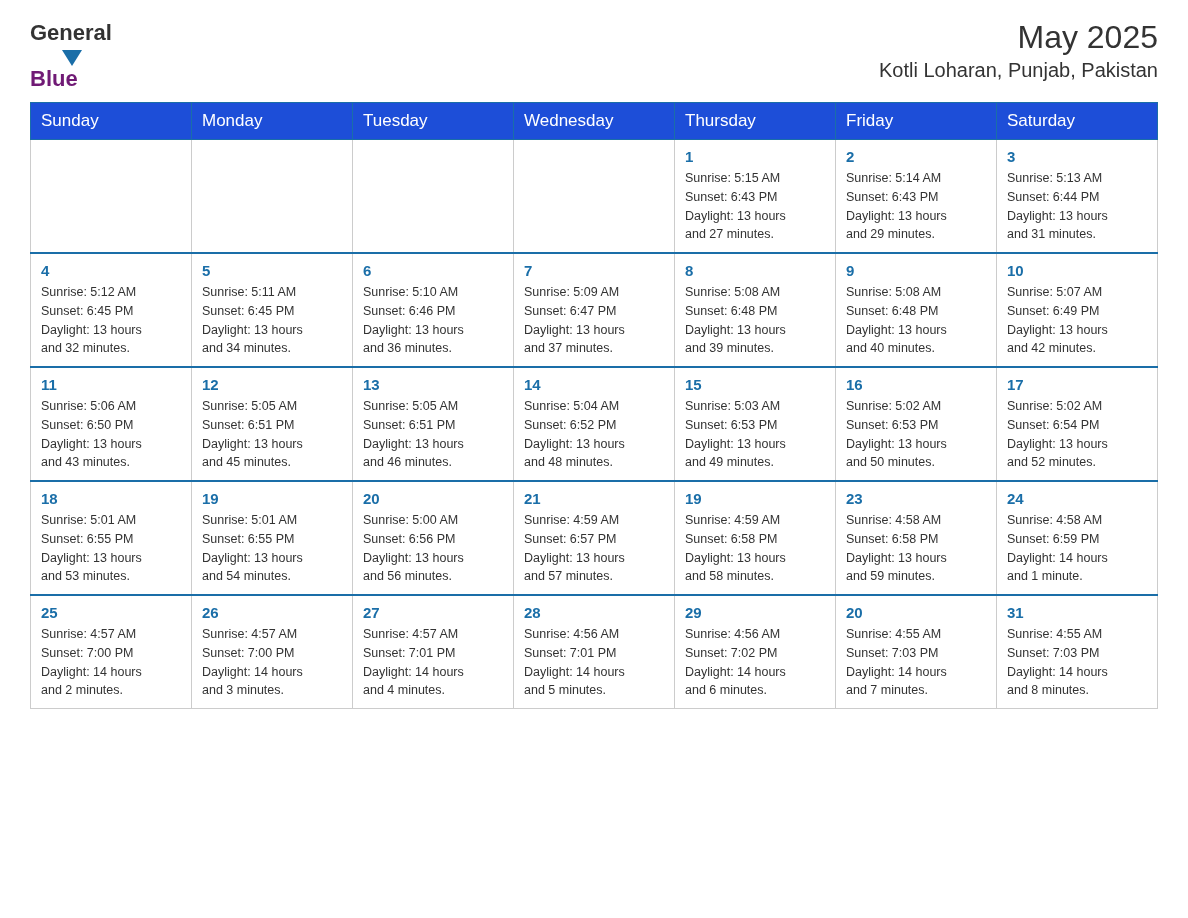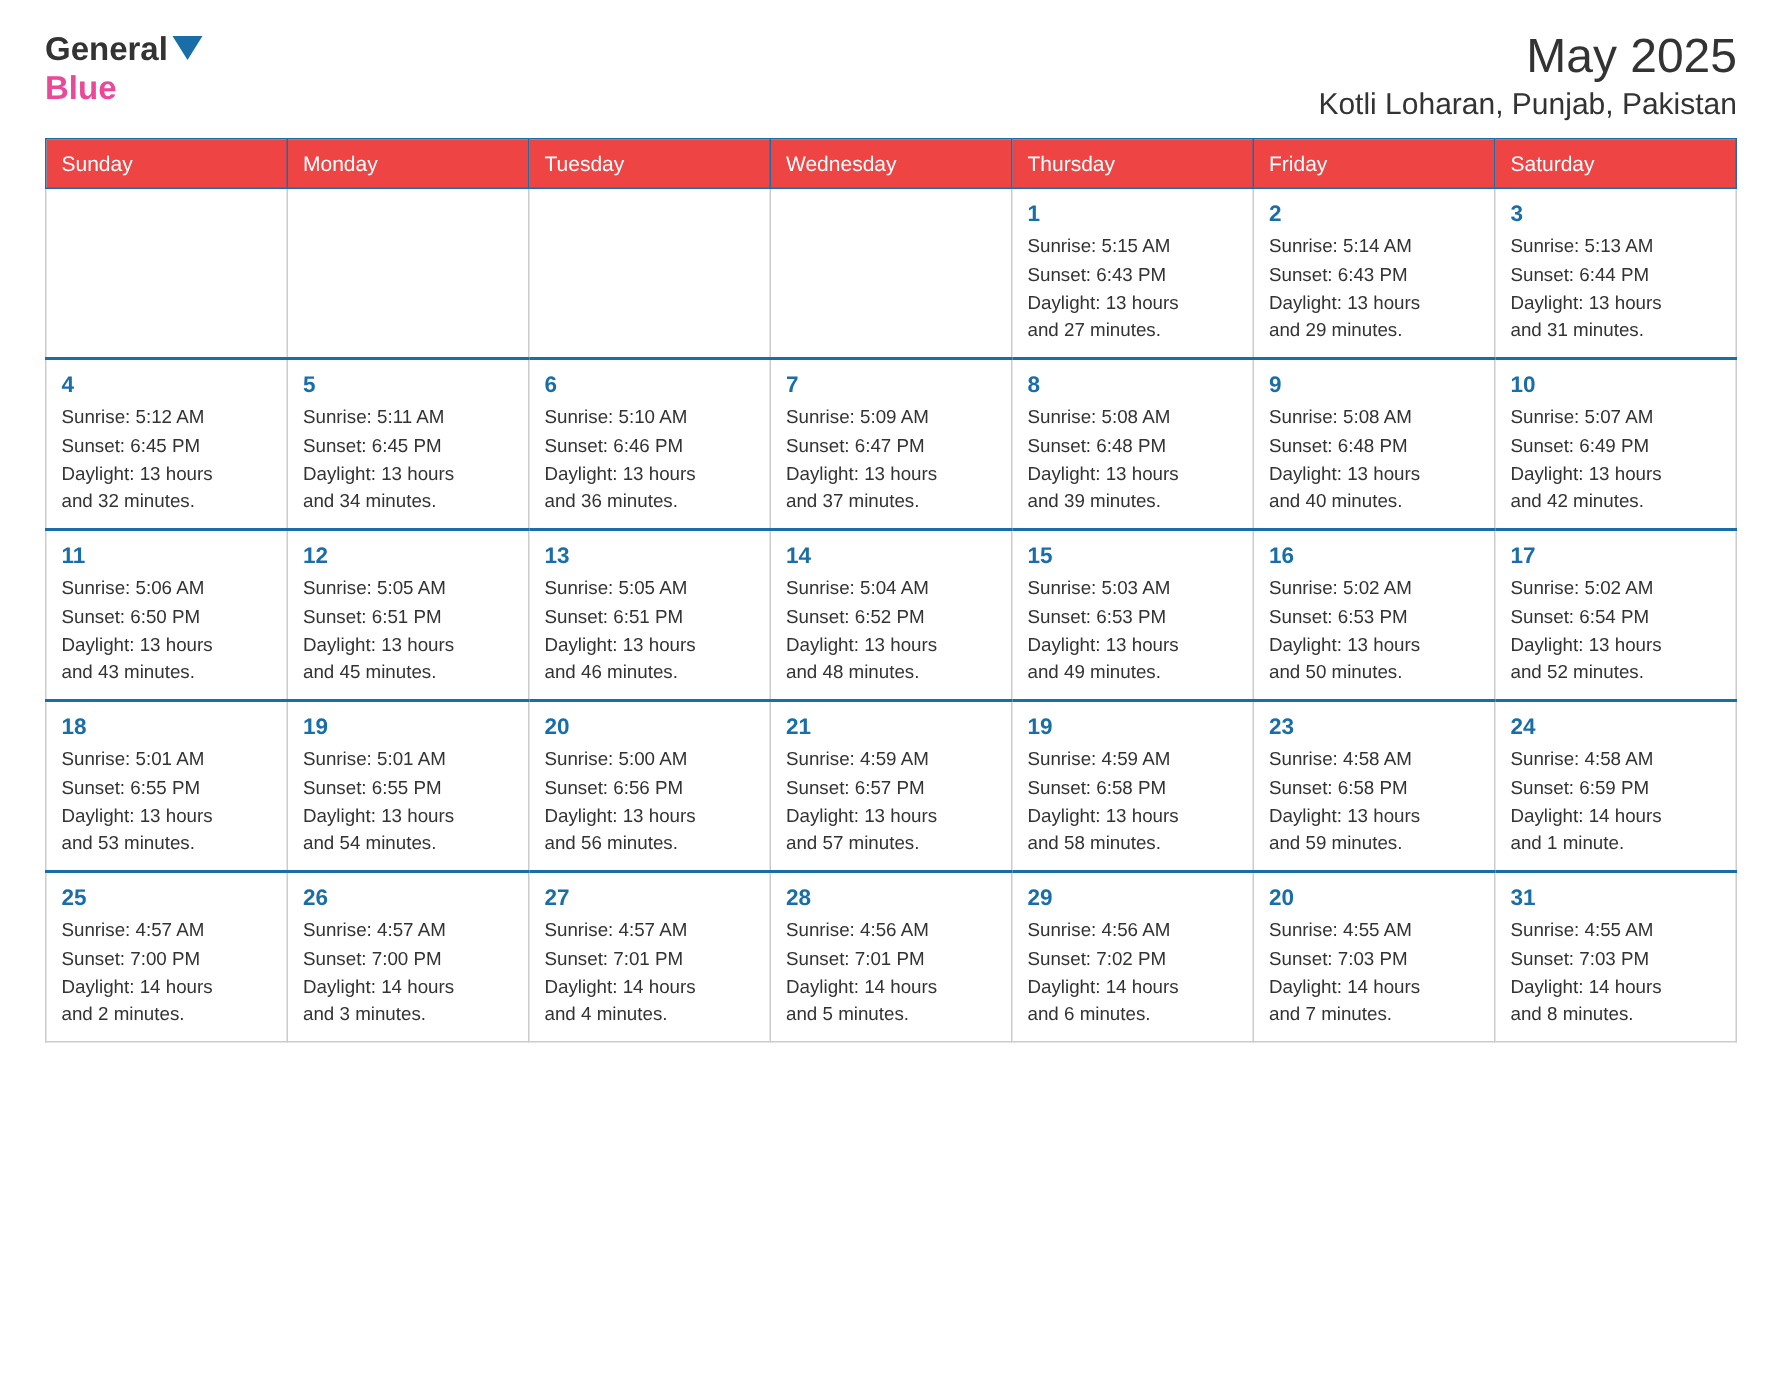--- a/index.html
+++ b/index.html
@@ -20,37 +20,39 @@
       align-items: center;
     }
     .logo-text-general {
       font-size: 22px;
       font-weight: bold;
       color: #333;
     }
     .logo-text-blue {
       font-size: 22px;
       font-weight: bold;
-      color: #ec4899;
+      color: #701a75;
     }
     .logo-icon {
       width: 0;
       height: 0;
       border-left: 10px solid transparent;
       border-right: 10px solid transparent;
       border-top: 16px solid #1a6ea8;
       margin-left: 3px;
       margin-top: 4px;
     }
     .logo-wrapper {
       display: flex;
       flex-direction: column;
     }
     .logo-top {
       display: flex;
+      align-items: center;
+      flex-direction: column;
     }
     .title-section {
       text-align: right;
     }
     .month-year {
       font-size: 32px;
       font-weight: normal;
       color: #333;
       line-height: 1.1;
     }
@@ -59,25 +61,25 @@
       color: #333;
       margin-top: 4px;
       text-align: center;
     }
     .calendar {
       width: 100%;
       border-collapse: collapse;
       margin-top: 10px;
     }
     .calendar th {
-      background-color: #ef4444;
+      background-color: #1d4ed8;
       color: #ffffff;
       padding: 8px 10px;
       text-align: left;
-      font-size: 14px;
+      font-size: 17px;
       font-weight: normal;
       border: 1px solid #1a6ea8;
     }
     .calendar td {
       vertical-align: top;
       padding: 8px 10px;
       border: 1px solid #cccccc;
       width: 14.28%;
       font-size: 13px;
       color: #333;

